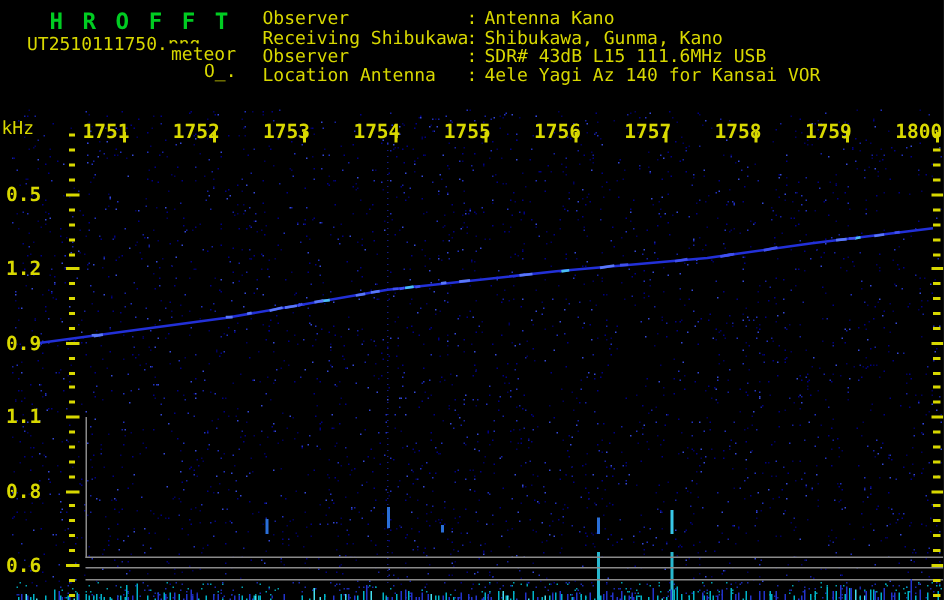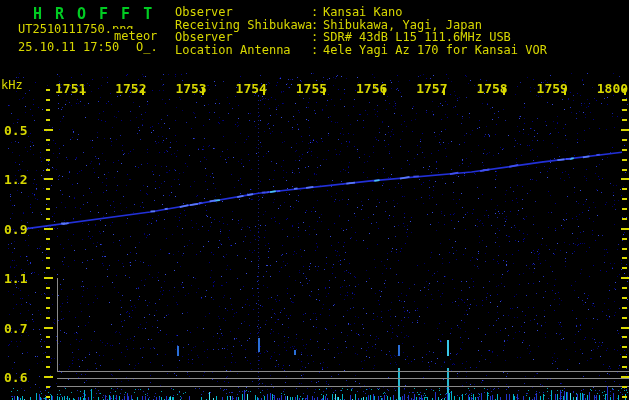--- a/index.html
+++ b/index.html
@@ -358,21 +358,21 @@
       <div style="position: absolute; left: 46px; top: 287.08px; width: 4px; height: 2px; background: rgb(216, 216, 0);"></div>
       <div style="position: absolute; left: 622px; top: 287.08px; width: 5px; height: 2px; background: rgb(216, 216, 0);"></div>
       <div style="position: absolute; left: 46px; top: 296.96px; width: 4px; height: 2px; background: rgb(216, 216, 0);"></div>
       <div style="position: absolute; left: 622px; top: 296.96px; width: 5px; height: 2px; background: rgb(216, 216, 0);"></div>
       <div style="position: absolute; left: 46px; top: 306.84px; width: 4px; height: 2px; background: rgb(216, 216, 0);"></div>
       <div style="position: absolute; left: 622px; top: 306.84px; width: 5px; height: 2px; background: rgb(216, 216, 0);"></div>
       <div style="position: absolute; left: 46px; top: 316.72px; width: 4px; height: 2px; background: rgb(216, 216, 0);"></div>
       <div style="position: absolute; left: 622px; top: 316.72px; width: 5px; height: 2px; background: rgb(216, 216, 0);"></div>
       <div style="position: absolute; left: 44px; top: 326.6px; width: 9px; height: 2px; background: rgb(216, 216, 0);"></div>
       <div style="position: absolute; left: 621px; top: 326.6px; width: 8px; height: 2px; background: rgb(216, 216, 0);"></div>
-      <div style="position: absolute; left: 4px; top: 320.6px; color: rgb(216, 216, 0); font: bold 13px &quot;DejaVu Sans Mono&quot;, monospace;">0.7</div>
+      <div style="position: absolute; left: 4px; top: 320.6px; color: rgb(216, 216, 0); font: bold 13px &quot;DejaVu Sans Mono&quot;, monospace;">0.8</div>
       <div style="position: absolute; left: 46px; top: 336.48px; width: 4px; height: 2px; background: rgb(216, 216, 0);"></div>
       <div style="position: absolute; left: 622px; top: 336.48px; width: 5px; height: 2px; background: rgb(216, 216, 0);"></div>
       <div style="position: absolute; left: 46px; top: 346.36px; width: 4px; height: 2px; background: rgb(216, 216, 0);"></div>
       <div style="position: absolute; left: 622px; top: 346.36px; width: 5px; height: 2px; background: rgb(216, 216, 0);"></div>
       <div style="position: absolute; left: 46px; top: 356.24px; width: 4px; height: 2px; background: rgb(216, 216, 0);"></div>
       <div style="position: absolute; left: 622px; top: 356.24px; width: 5px; height: 2px; background: rgb(216, 216, 0);"></div>
       <div style="position: absolute; left: 46px; top: 366.12px; width: 4px; height: 2px; background: rgb(216, 216, 0);"></div>
       <div style="position: absolute; left: 622px; top: 366.12px; width: 5px; height: 2px; background: rgb(216, 216, 0);"></div>
       <div style="position: absolute; left: 44px; top: 376px; width: 9px; height: 2px; background: rgb(216, 216, 0);"></div>
       <div style="position: absolute; left: 621px; top: 376px; width: 8px; height: 2px; background: rgb(216, 216, 0);"></div>
@@ -380,30 +380,29 @@
       <div style="position: absolute; left: 46px; top: 385.88px; width: 4px; height: 2px; background: rgb(216, 216, 0);"></div>
       <div style="position: absolute; left: 622px; top: 385.88px; width: 5px; height: 2px; background: rgb(216, 216, 0);"></div>
       <div style="position: absolute; left: 46px; top: 395.76px; width: 4px; height: 2px; background: rgb(216, 216, 0);"></div>
       <div style="position: absolute; left: 622px; top: 395.76px; width: 5px; height: 2px; background: rgb(216, 216, 0);"></div>
     </div>
   <div class="abs yel t12" style="left:1px;top:79px;">kHz</div>
 
   <div id="app-title" class="abs" style="left:33px;top:5px;text-align:right;">HROFFT</div>
   <div class="abs yel t12" style="left:18px;top:23px;">UT2510111750.png</div>
   <div class="abs yel t12" style="left:112px;top:30px;"><span id="meteor-overlay">meteor</span></div>
-  <div class="abs yel t12" style="left:18px;top:41px;">25.10.11 17:50</div>
   <div class="abs yel t12" style="left:136px;top:41px;">O_.</div>
   <div id="info-block">
       <div style="position: absolute; left: 175px; top: 5px; color: rgb(216, 216, 0); font: 12px &quot;DejaVu Sans Mono&quot;, monospace; white-space: pre;">Observer</div>
       <div style="position: absolute; left: 311px; top: 5px; color: rgb(216, 216, 0); font: 12px &quot;DejaVu Sans Mono&quot;, monospace;">:</div>
-      <div style="position: absolute; left: 323px; top: 5px; color: rgb(216, 216, 0); font: 12px &quot;DejaVu Sans Mono&quot;, monospace; white-space: pre;">Kansai Kano</div>
+      <div style="position: absolute; left: 323px; top: 5px; color: rgb(216, 216, 0); font: 12px &quot;DejaVu Sans Mono&quot;, monospace; white-space: pre;">Antenna Kano</div>
       <div style="position: absolute; left: 175px; top: 17.6px; color: rgb(216, 216, 0); font: 12px &quot;DejaVu Sans Mono&quot;, monospace; white-space: pre;">Receiving Shibukawa</div>
       <div style="position: absolute; left: 311px; top: 17.6px; color: rgb(216, 216, 0); font: 12px &quot;DejaVu Sans Mono&quot;, monospace;">:</div>
-      <div style="position: absolute; left: 323px; top: 17.6px; color: rgb(216, 216, 0); font: 12px &quot;DejaVu Sans Mono&quot;, monospace; white-space: pre;">Shibukawa, Yagi, Japan</div>
+      <div style="position: absolute; left: 323px; top: 17.6px; color: rgb(216, 216, 0); font: 12px &quot;DejaVu Sans Mono&quot;, monospace; white-space: pre;">Shibukawa, Gunma, Kano</div>
       <div style="position: absolute; left: 175px; top: 30.2px; color: rgb(216, 216, 0); font: 12px &quot;DejaVu Sans Mono&quot;, monospace; white-space: pre;">Observer</div>
       <div style="position: absolute; left: 311px; top: 30.2px; color: rgb(216, 216, 0); font: 12px &quot;DejaVu Sans Mono&quot;, monospace;">:</div>
       <div style="position: absolute; left: 323px; top: 30.2px; color: rgb(216, 216, 0); font: 12px &quot;DejaVu Sans Mono&quot;, monospace; white-space: pre;">SDR# 43dB L15 111.6MHz USB</div>
       <div style="position: absolute; left: 175px; top: 42.8px; color: rgb(216, 216, 0); font: 12px &quot;DejaVu Sans Mono&quot;, monospace; white-space: pre;">Location Antenna</div>
       <div style="position: absolute; left: 311px; top: 42.8px; color: rgb(216, 216, 0); font: 12px &quot;DejaVu Sans Mono&quot;, monospace;">:</div>
-      <div style="position: absolute; left: 323px; top: 42.8px; color: rgb(216, 216, 0); font: 12px &quot;DejaVu Sans Mono&quot;, monospace; white-space: pre;">4ele Yagi Az 170 for Kansai VOR</div>
+      <div style="position: absolute; left: 323px; top: 42.8px; color: rgb(216, 216, 0); font: 12px &quot;DejaVu Sans Mono&quot;, monospace; white-space: pre;">4ele Yagi Az 140 for Kansai VOR</div>
     </div>
 
 </div>
 
 </body></html>

